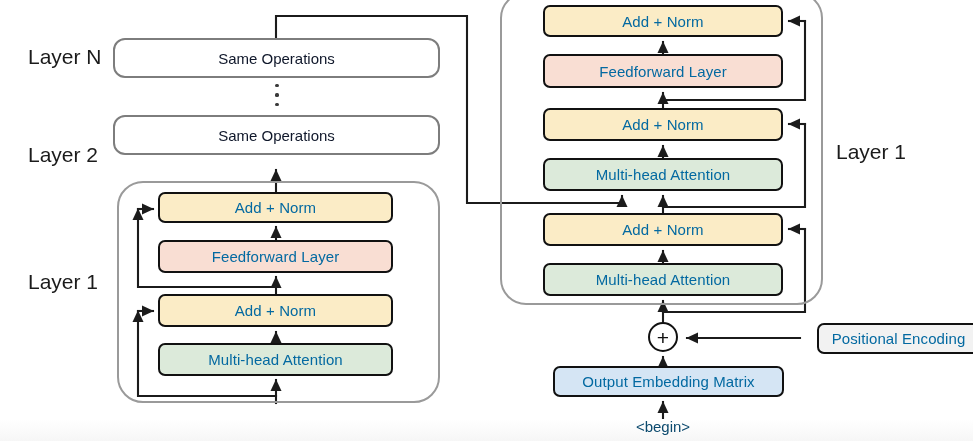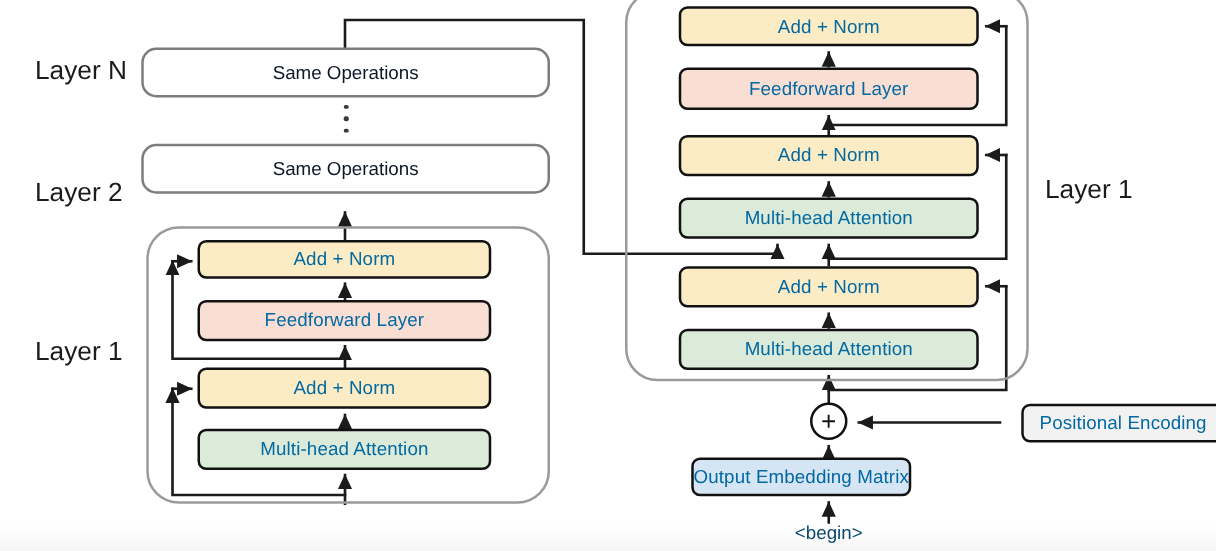--- a/index.html
+++ b/index.html
@@ -220,17 +220,17 @@
   <div class="node green" style="left:543px; top:158px; width:240px; height:33px;">Multi-head Attention</div>
 
   <div class="node yellow" style="left:543px; top:213px; width:240px; height:33px;">Add + Norm</div>
 
   <div class="node green" style="left:543px; top:263px; width:240px; height:33px;">Multi-head Attention</div>
 
   <div class="plus-node" style="left:648px; top:322px;">+</div>
 
   <div class="node grey" style="left:817px; top:323px; width:163px; height:31px;">Positional Encoding</div>
 
-  <div class="node blue" style="left:553px; top:366px; width:176px; height:31px;">Output Embedding Matrix</div>
+  <div class="node blue" style="left:553px; top:366px; width:231px; height:31px;">Output Embedding Matrix</div>
 
   <div class="plain-label" style="left:663px; top:418px; transform:translateX(-50%);">&lt;begin&gt;</div>
 
 </div>
 
 </body></html>

